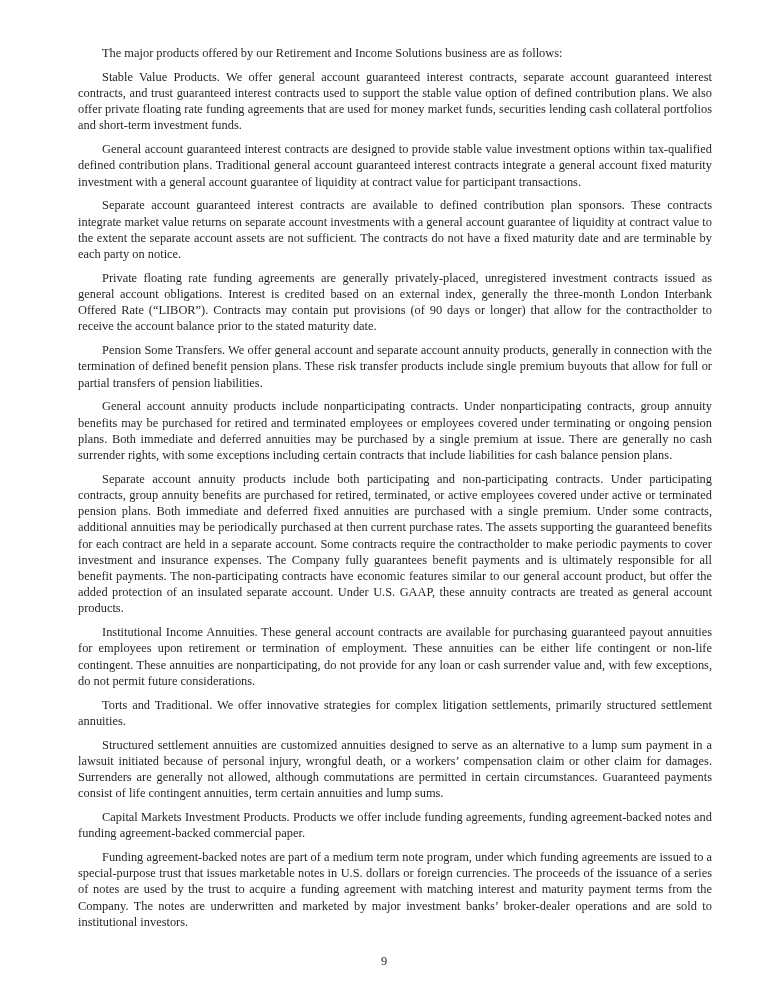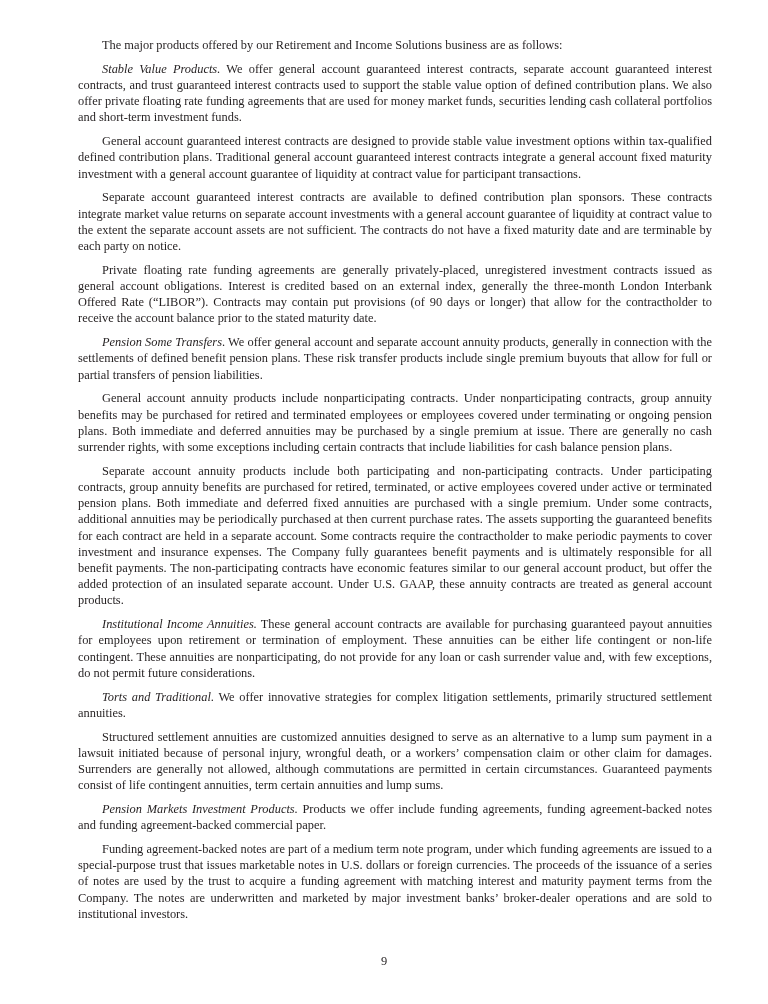--- a/index.html
+++ b/index.html
@@ -1,40 +1,40 @@
 <!DOCTYPE html>
 <html><head>
 <meta charset="utf-8">
 <style>
   html, body { margin: 0; padding: 0; background: #ffffff; }
   body { width: 768px; height: 1004px; position: relative; overflow: hidden; }
   .page {
-    position: absolute; left: 78px; top: 37px; width: 634px;
+    position: absolute; left: 78px; top: 45px; width: 634px;
     font-family: "Liberation Serif", serif; font-size: 12.4px; line-height: 16.2px;
     color: #231f20; text-align: justify;
   }
   .para { margin: 0 0 7.6px 0; text-indent: 24px; }
-  .para .lead { font-style: italic; }
+  .para .lead { }
   .page-number {
     position: absolute; left: 0; width: 768px; top: 954px; text-align: center;
     font-family: "Liberation Serif", serif; font-size: 12.4px; color: #231f20;
   }
 </style>
 </head>
 <body>
 
 <div class="page">
   <p class="para"><span class="lead"></span><span>The major products offered by our Retirement and Income Solutions business are as follows:</span></p>
   <p class="para"><span class="lead">Stable Value Products.</span><span> We offer general account guaranteed interest contracts, separate account guaranteed interest contracts, and trust guaranteed interest contracts used to support the stable value option of defined contribution plans. We also offer private floating rate funding agreements that are used for money market funds, securities lending cash collateral portfolios and short-term investment funds.</span></p>
   <p class="para"><span class="lead"></span><span>General account guaranteed interest contracts are designed to provide stable value investment options within tax-qualified defined contribution plans. Traditional general account guaranteed interest contracts integrate a general account fixed maturity investment with a general account guarantee of liquidity at contract value for participant transactions.</span></p>
   <p class="para"><span class="lead"></span><span>Separate account guaranteed interest contracts are available to defined contribution plan sponsors. These contracts integrate market value returns on separate account investments with a general account guarantee of liquidity at contract value to the extent the separate account assets are not sufficient. The contracts do not have a fixed maturity date and are terminable by each party on notice.</span></p>
   <p class="para"><span class="lead"></span><span>Private floating rate funding agreements are generally privately-placed, unregistered investment contracts issued as general account obligations. Interest is credited based on an external index, generally the three-month London Interbank Offered Rate (“LIBOR”). Contracts may contain put provisions (of 90 days or longer) that allow for the contractholder to receive the account balance prior to the stated maturity date.</span></p>
-  <p class="para"><span class="lead">Pension Some Transfers</span><span>. We offer general account and separate account annuity products, generally in connection with the settlements of defined benefit pension plans. These risk transfer products include single premium buyouts that allow for full or partial transfers of pension liabilities.</span></p>
+  <p class="para"><span class="lead">Pension Some Transfers</span><span>. We offer general account and separate account annuity products, generally in connection with the termination of defined benefit pension plans. These risk transfer products include single premium buyouts that allow for full or partial transfers of pension liabilities.</span></p>
   <p class="para"><span class="lead"></span><span>General account annuity products include nonparticipating contracts. Under nonparticipating contracts, group annuity benefits may be purchased for retired and terminated employees or employees covered under terminating or ongoing pension plans. Both immediate and deferred annuities may be purchased by a single premium at issue. There are generally no cash surrender rights, with some exceptions including certain contracts that include liabilities for cash balance pension plans.</span></p>
   <p class="para"><span class="lead"></span><span>Separate account annuity products include both participating and non-participating contracts. Under participating contracts, group annuity benefits are purchased for retired, terminated, or active employees covered under active or terminated pension plans. Both immediate and deferred fixed annuities are purchased with a single premium. Under some contracts, additional annuities may be periodically purchased at then current purchase rates. The assets supporting the guaranteed benefits for each contract are held in a separate account. Some contracts require the contractholder to make periodic payments to cover investment and insurance expenses. The Company fully guarantees benefit payments and is ultimately responsible for all benefit payments. The non-participating contracts have economic features similar to our general account product, but offer the added protection of an insulated separate account. Under U.S. GAAP, these annuity contracts are treated as general account products.</span></p>
   <p class="para"><span class="lead">Institutional Income Annuities.</span><span> These general account contracts are available for purchasing guaranteed payout annuities for employees upon retirement or termination of employment. These annuities can be either life contingent or non-life contingent. These annuities are nonparticipating, do not provide for any loan or cash surrender value and, with few exceptions, do not permit future considerations.</span></p>
   <p class="para"><span class="lead">Torts and Traditional</span><span>. We offer innovative strategies for complex litigation settlements, primarily structured settlement annuities.</span></p>
   <p class="para"><span class="lead"></span><span>Structured settlement annuities are customized annuities designed to serve as an alternative to a lump sum payment in a lawsuit initiated because of personal injury, wrongful death, or a workers’ compensation claim or other claim for damages. Surrenders are generally not allowed, although commutations are permitted in certain circumstances. Guaranteed payments consist of life contingent annuities, term certain annuities and lump sums.</span></p>
-  <p class="para"><span class="lead">Pension Markets Investment Products.</span><span> Products we offer include funding agreements, funding agreement-backed notes and funding agreement-backed commercial paper.</span></p>
+  <p class="para"><span class="lead">Capital Markets Investment Products.</span><span> Products we offer include funding agreements, funding agreement-backed notes and funding agreement-backed commercial paper.</span></p>
   <p class="para"><span class="lead"></span><span>Funding agreement-backed notes are part of a medium term note program, under which funding agreements are issued to a special-purpose trust that issues marketable notes in U.S. dollars or foreign currencies. The proceeds of the issuance of a series of notes are used by the trust to acquire a funding agreement with matching interest and maturity payment terms from the Company. The notes are underwritten and marketed by major investment banks’ broker-dealer operations and are sold to institutional investors.</span></p>
 </div>
 
 <div class="page-number">9</div>
 
 </body></html>

